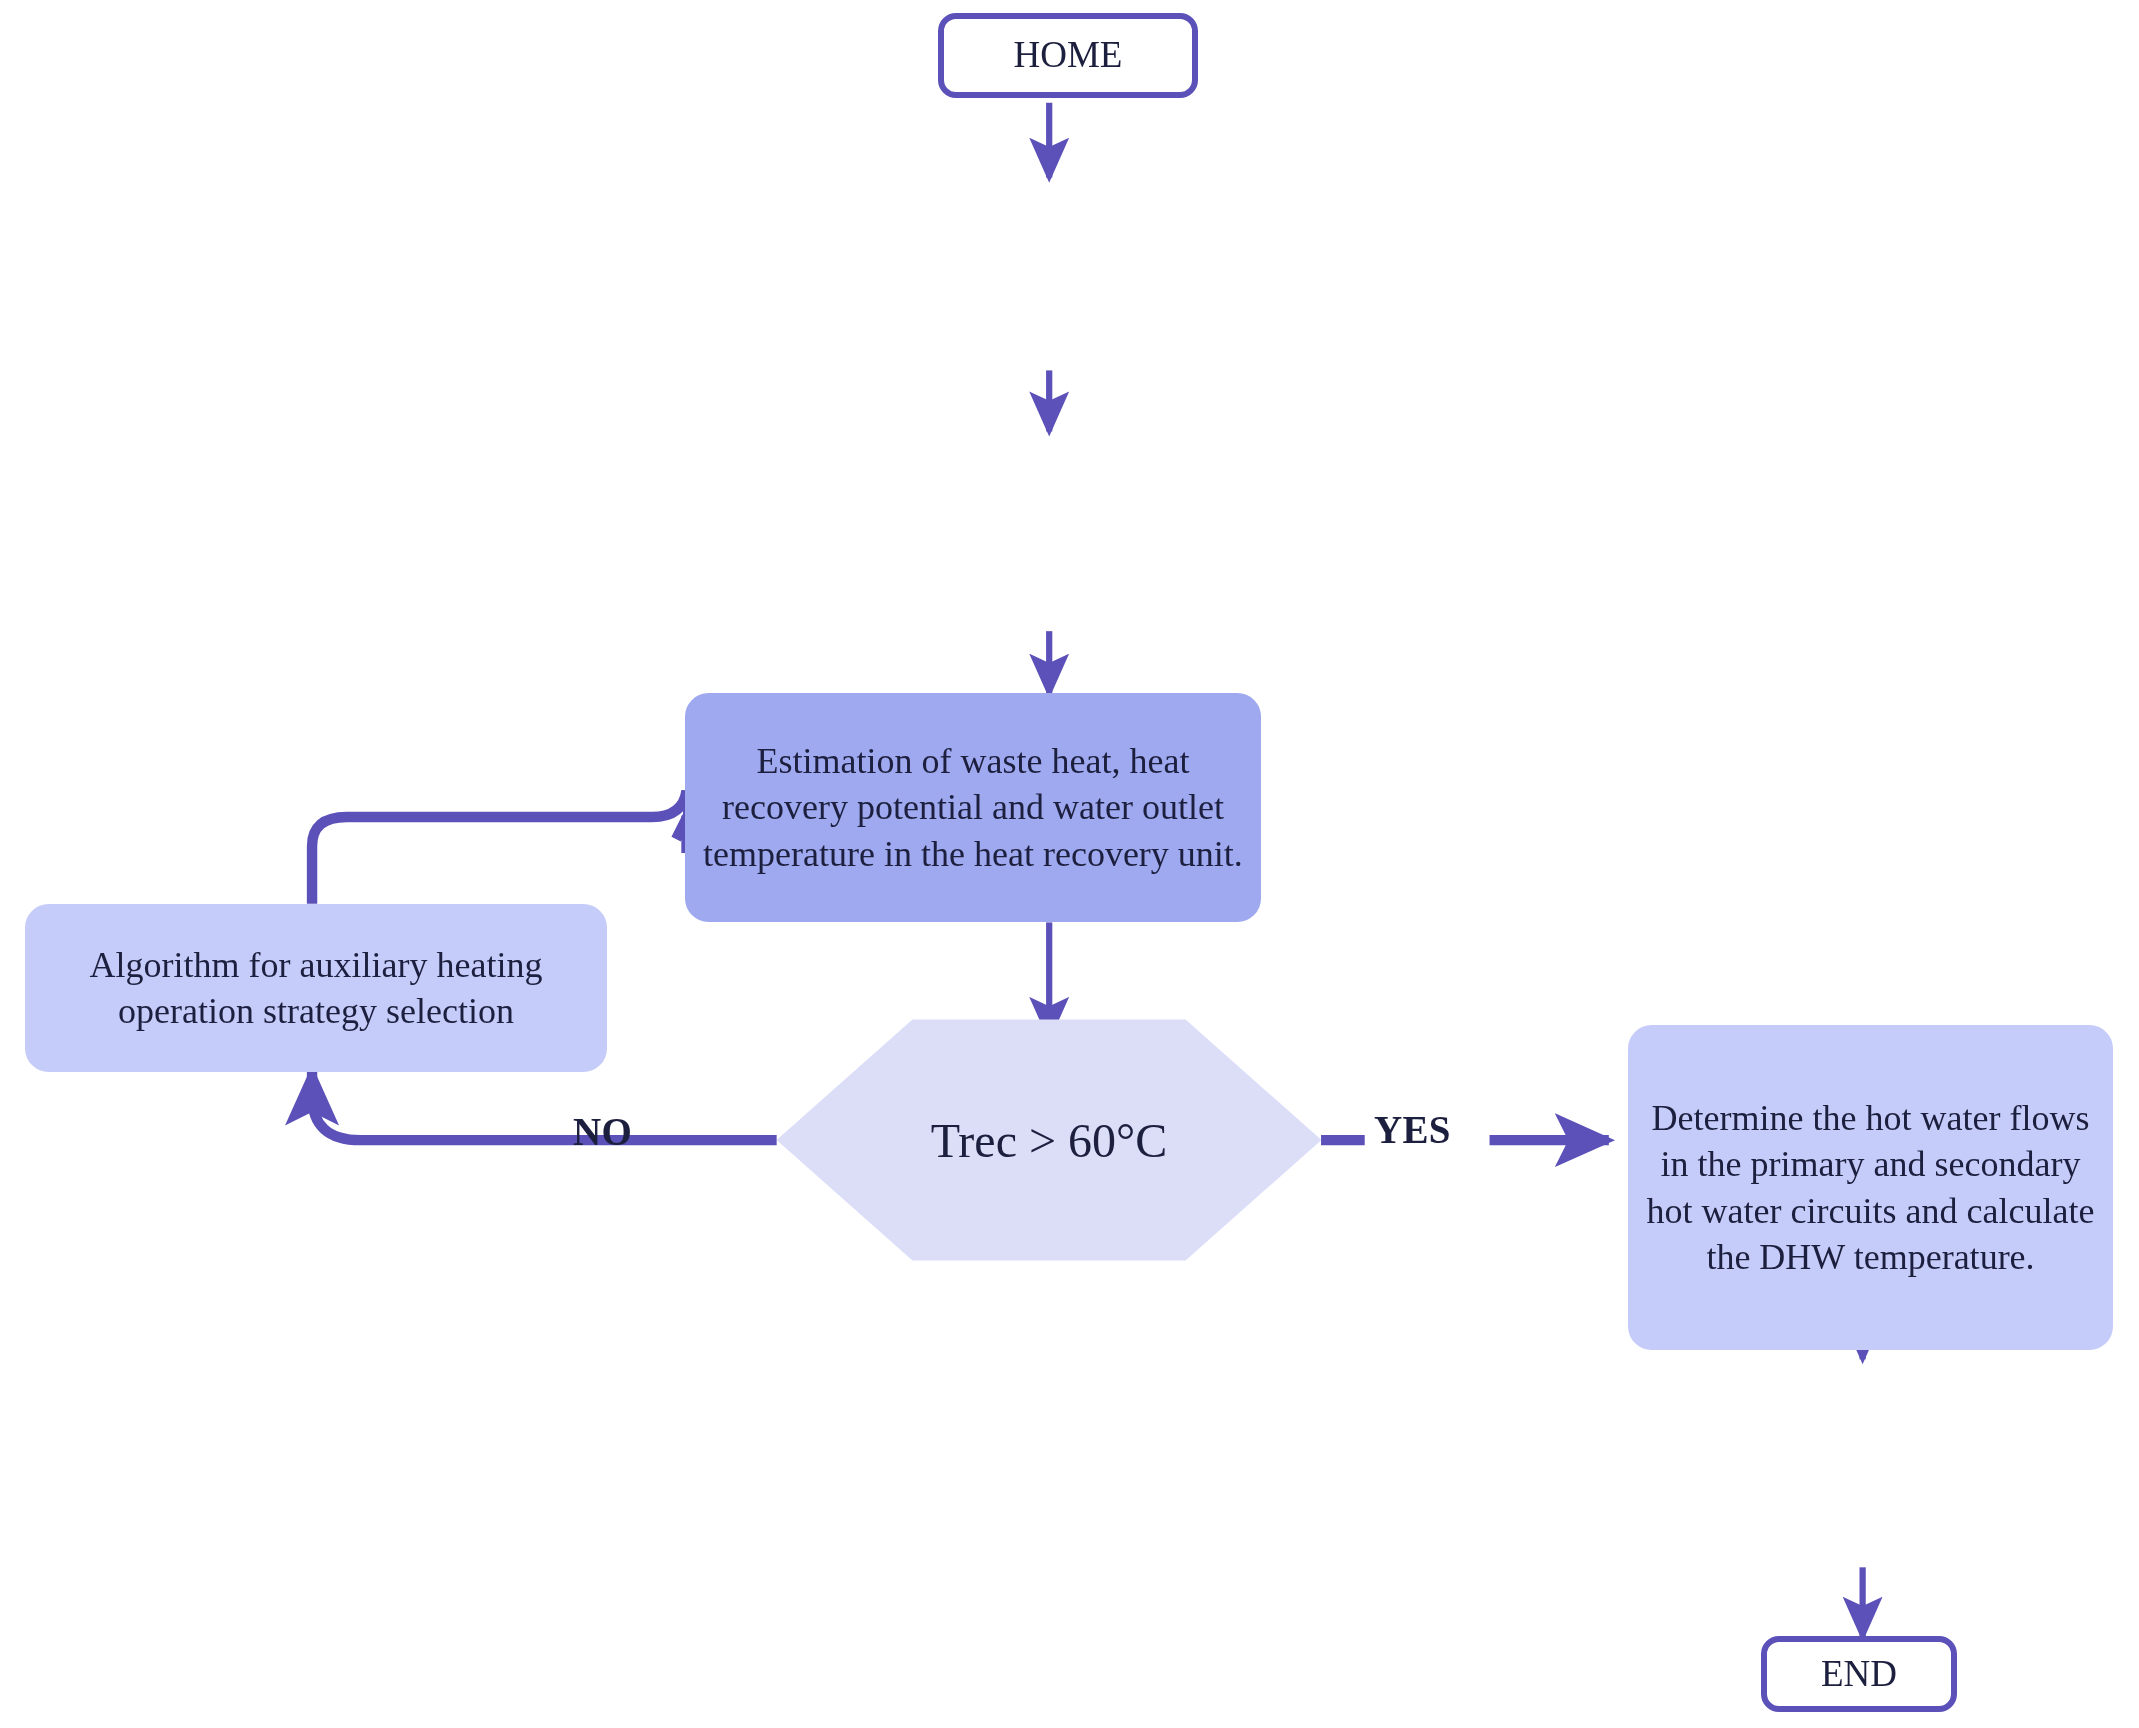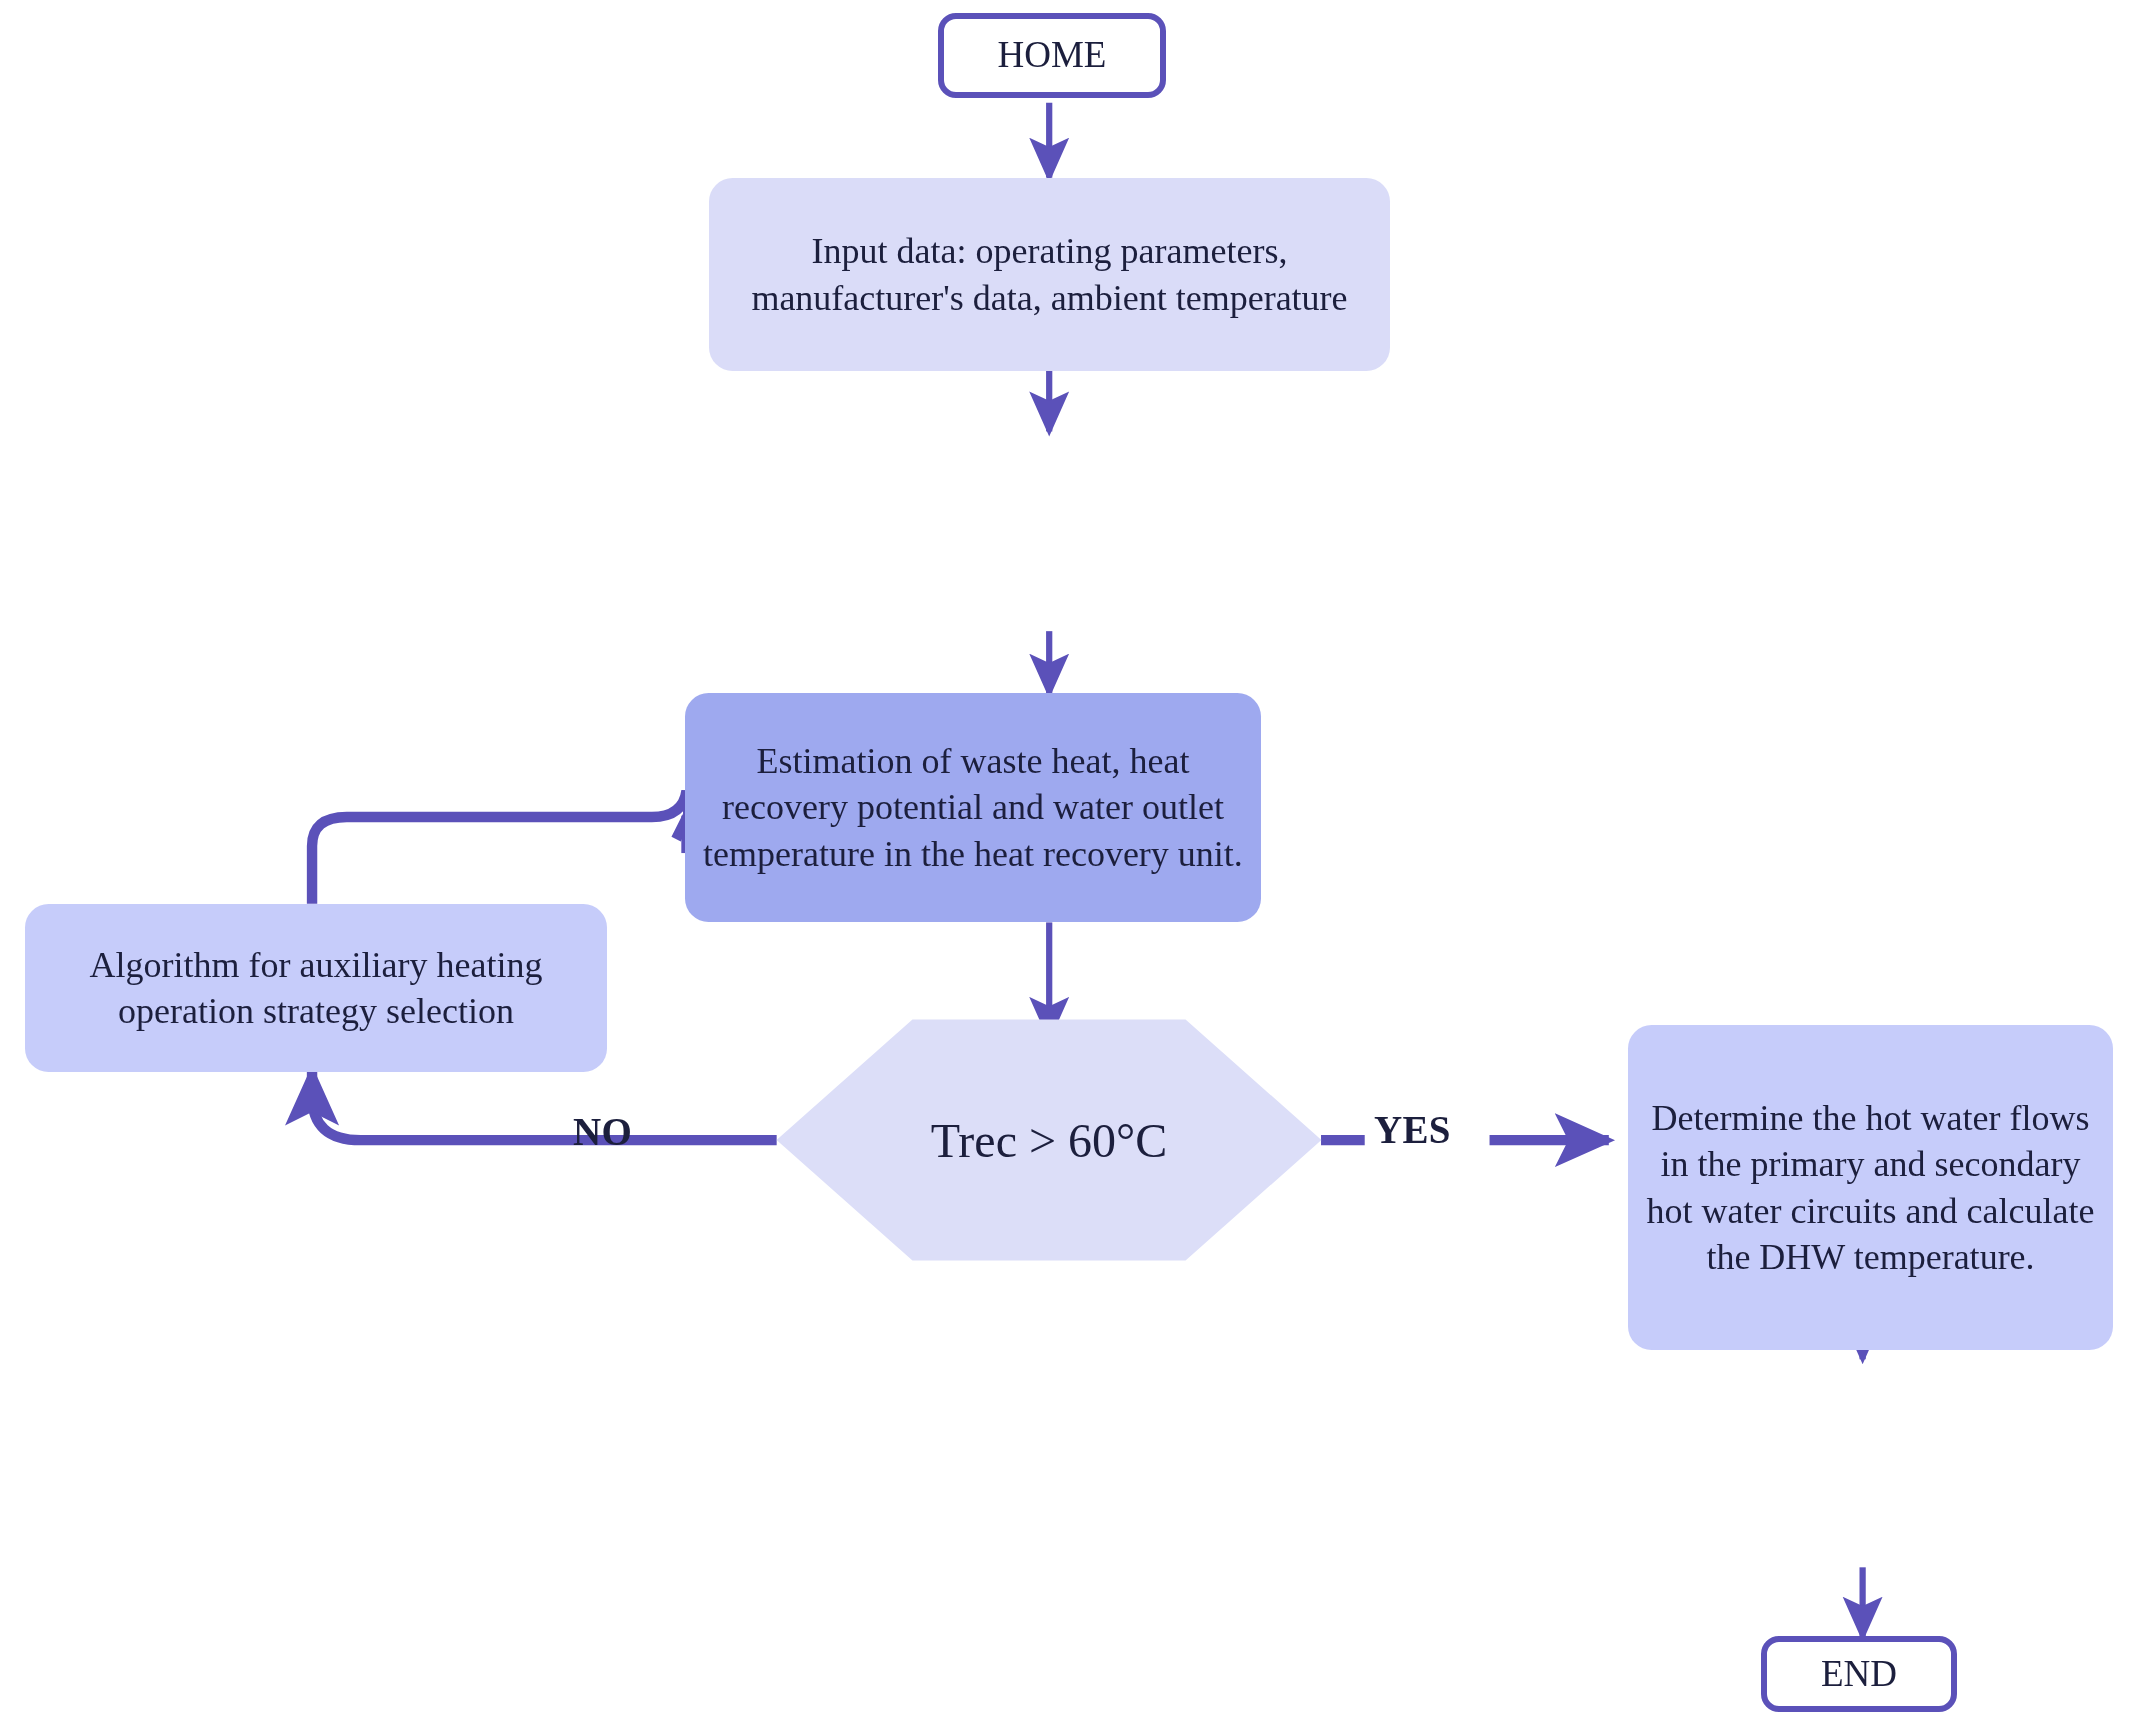--- a/index.html
+++ b/index.html
@@ -102,23 +102,22 @@
     <line x1="990" y1="1230" x2="990" y2="1176" stroke="#5b51b9" stroke-width="15"></line>
 
     <line x1="1905" y1="1644" x2="1968" y2="1644" stroke="#5b51b9" stroke-width="15"></line>
     <line x1="2148" y1="1644" x2="2320" y2="1644" stroke="#5b51b9" stroke-width="15" marker-end="url(#arrowThick)"></line>
 
     <line x1="2686" y1="1855" x2="2686" y2="1960" stroke="#5b51b9" stroke-width="9" marker-end="url(#arrowThin)"></line>
 
     <line x1="2686" y1="2260" x2="2686" y2="2360" stroke="#5b51b9" stroke-width="9" marker-end="url(#arrowThin)"></line>
   </svg>
 
-  <div class="node terminator" style="left:938px; top:12.5px; width:228px; height:85px;">HOME</div>
+  <div class="node terminator" style="left:938px; top:12.5px; width:260px; height:85px;">HOME</div>
 
-  <div class="node proc fill-l1" style="left:709px; top:178px; width:681px; height:193px;">Input data: operating parameters, manufacturer's data, ambient temperature</div>
 
 
   <div class="node proc fill-l3" style="left:685px; top:693px; width:576px; height:229px;">Estimation of waste heat, heat recovery potential and water outlet temperature in the heat recovery unit.</div>
 
   <div class="node proc fill-l2" style="left:25px; top:904px; width:582px; height:168px;">Algorithm for auxiliary heating operation strategy selection</div>
 
   <div class="hexwrap" style="left:775px; top:1018px; width:548px; height:244px;">
     <svg width="548" height="244" viewBox="0 0 790 352" xmlns="http://www.w3.org/2000/svg">
       <polygon points="198,2 592,2 788,176 592,350 198,350 2,176" fill="#dcdef8"></polygon>
     </svg>

